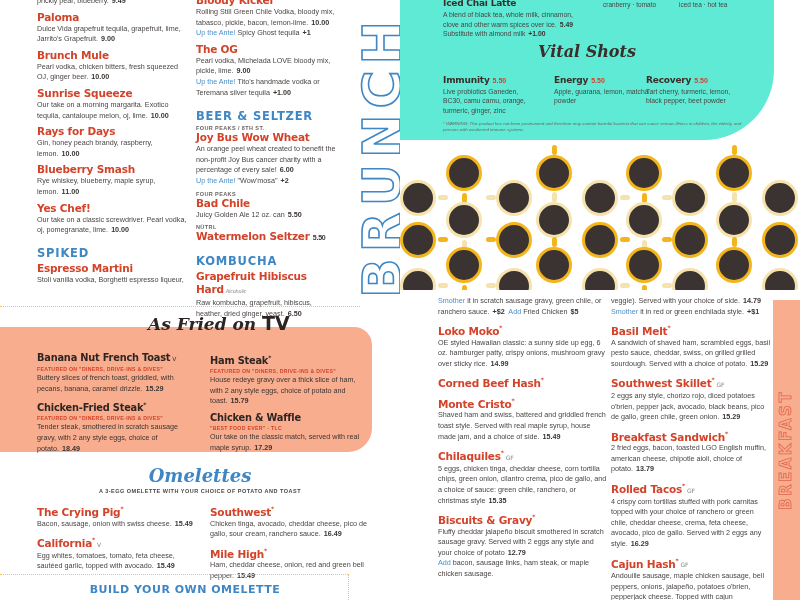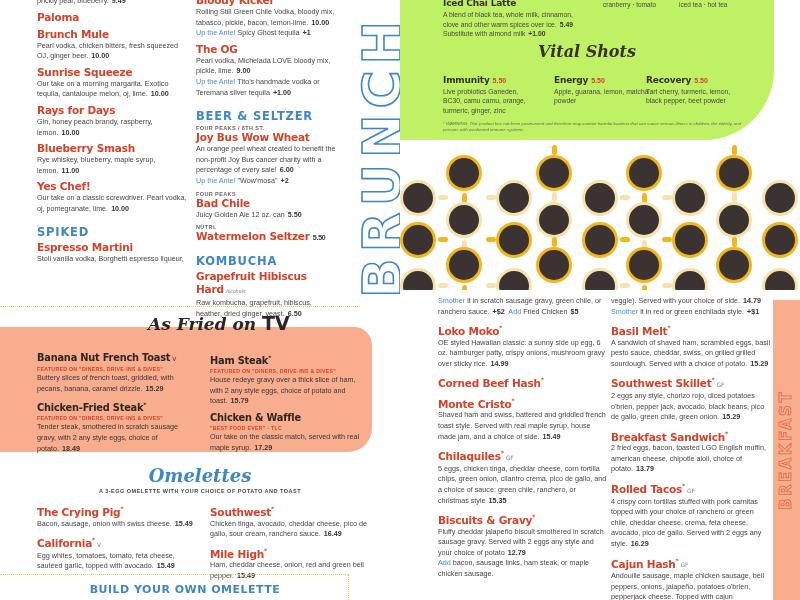--- a/index.html
+++ b/index.html
@@ -21,21 +21,21 @@
   
   #col-a { left: 37px; top: -4px; width: 150px; }
   #col-b { left: 196px; top: -6px; width: 140px; }
 
   
   #vert-word { left: 348px; top: -40px; width: 52px; height: 340px; overflow: hidden; }
   #vert-word span { display: block; transform: rotate(-90deg); transform-origin: left top; position: absolute; left: 4px; top: 338px;
     font-family: "DejaVu Sans", sans-serif; font-weight: bold; font-size: 52px; color: transparent; -webkit-text-stroke: 1.6px #3f87c4; letter-spacing: 6px; white-space: nowrap; }
 
   
-  #yellow { left: 400px; top: 0; width: 374px; height: 140px; background: #bef264; border-bottom-right-radius: 70px; }
+  #yellow { left: 400px; top: 0; width: 374px; height: 140px; background: #5eead4; border-bottom-right-radius: 70px; }
   #yellow .chai { position: absolute; left: 43px; top: -3px; width: 140px; }
   #yellow .juices { position: absolute; left: 203px; top: 1px; font-size: 6.5px; color: #4a4544; }
   #yellow .teas { position: absolute; left: 279px; top: 1px; font-size: 6.5px; color: #4a4544; }
   #vital-title { position: absolute; left: 0; width: 100%; top: 42px; text-align: center; font-family: "DejaVu Serif", serif; font-style: italic; font-weight: bold; font-size: 16px; color: #3a2e2a; }
   .shot { position: absolute; top: 69px; width: 95px; }
   .shot .name { font-size: 9px; color: #3a2e2a; }
   .shot .price { font-size: 7px; color: #d2432a; font-weight: bold; }
   .shot .desc { font-size: 6.8px; line-height: 9.4px; }
   #warning { position: absolute; left: 43px; top: 121px; width: 300px; font-size: 4.4px; line-height: 5.6px; font-style: italic; color: #6a6464; }
 
@@ -73,20 +73,21 @@
 </head>
 <body>
 
 <div id="col-a" class="abs">
   <div class="desc item">
     <span>prickly pear, blueberry.</span><span class="price">9.49</span>
   </div>
   <div id="col-a-items">
       <div class="item">
         <div class="name"><span>Paloma</span></div>
+        <div class="desc"><span>Dulce Vida grapefruit tequila, grapefruit, lime, Jarrito's Grapefruit.</span><span class="price">9.00</span></div>
       </div>
       <div class="item">
         <div class="name"><span>Brunch Mule</span></div>
         <div class="desc"><span>Pearl vodka, chicken bitters, fresh squeezed OJ, ginger beer.</span><span class="price">10.00</span></div>
       </div>
       <div class="item">
         <div class="name"><span>Sunrise Squeeze</span></div>
         <div class="desc"><span>Our take on a morning margarita. Exotico tequila, cantaloupe melon, oj, lime.</span><span class="price">10.00</span></div>
       </div>
       <div class="item">

